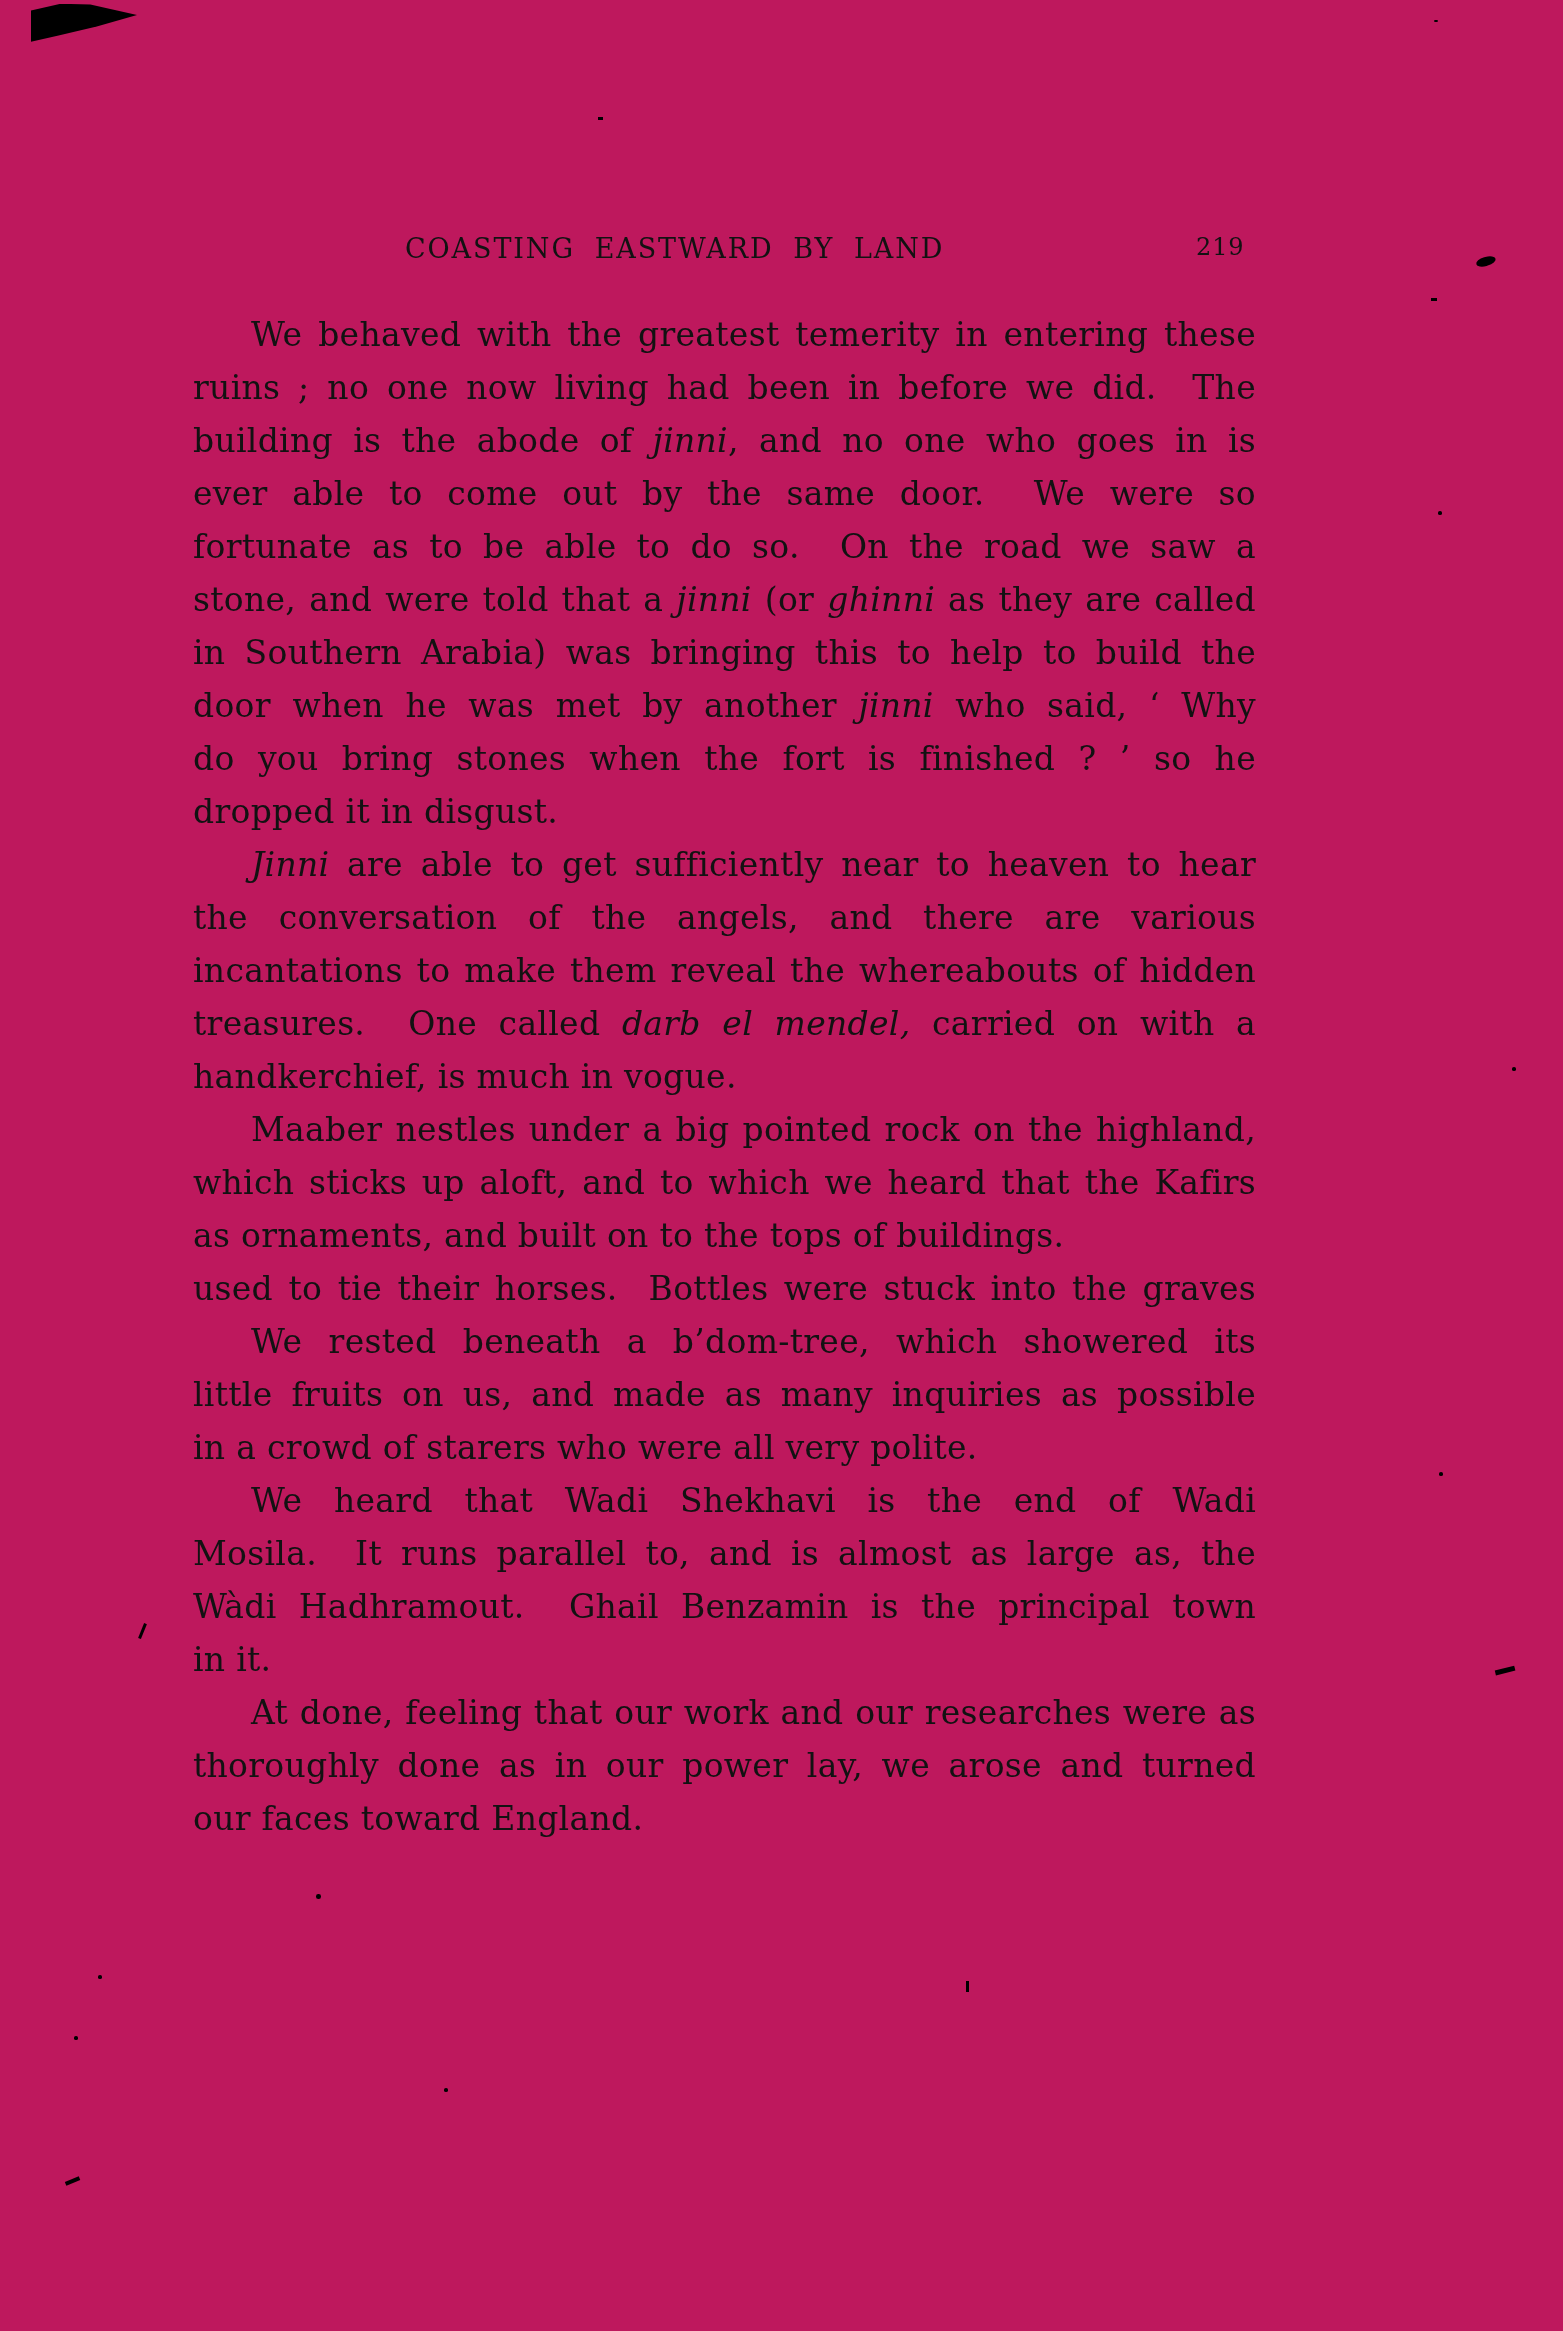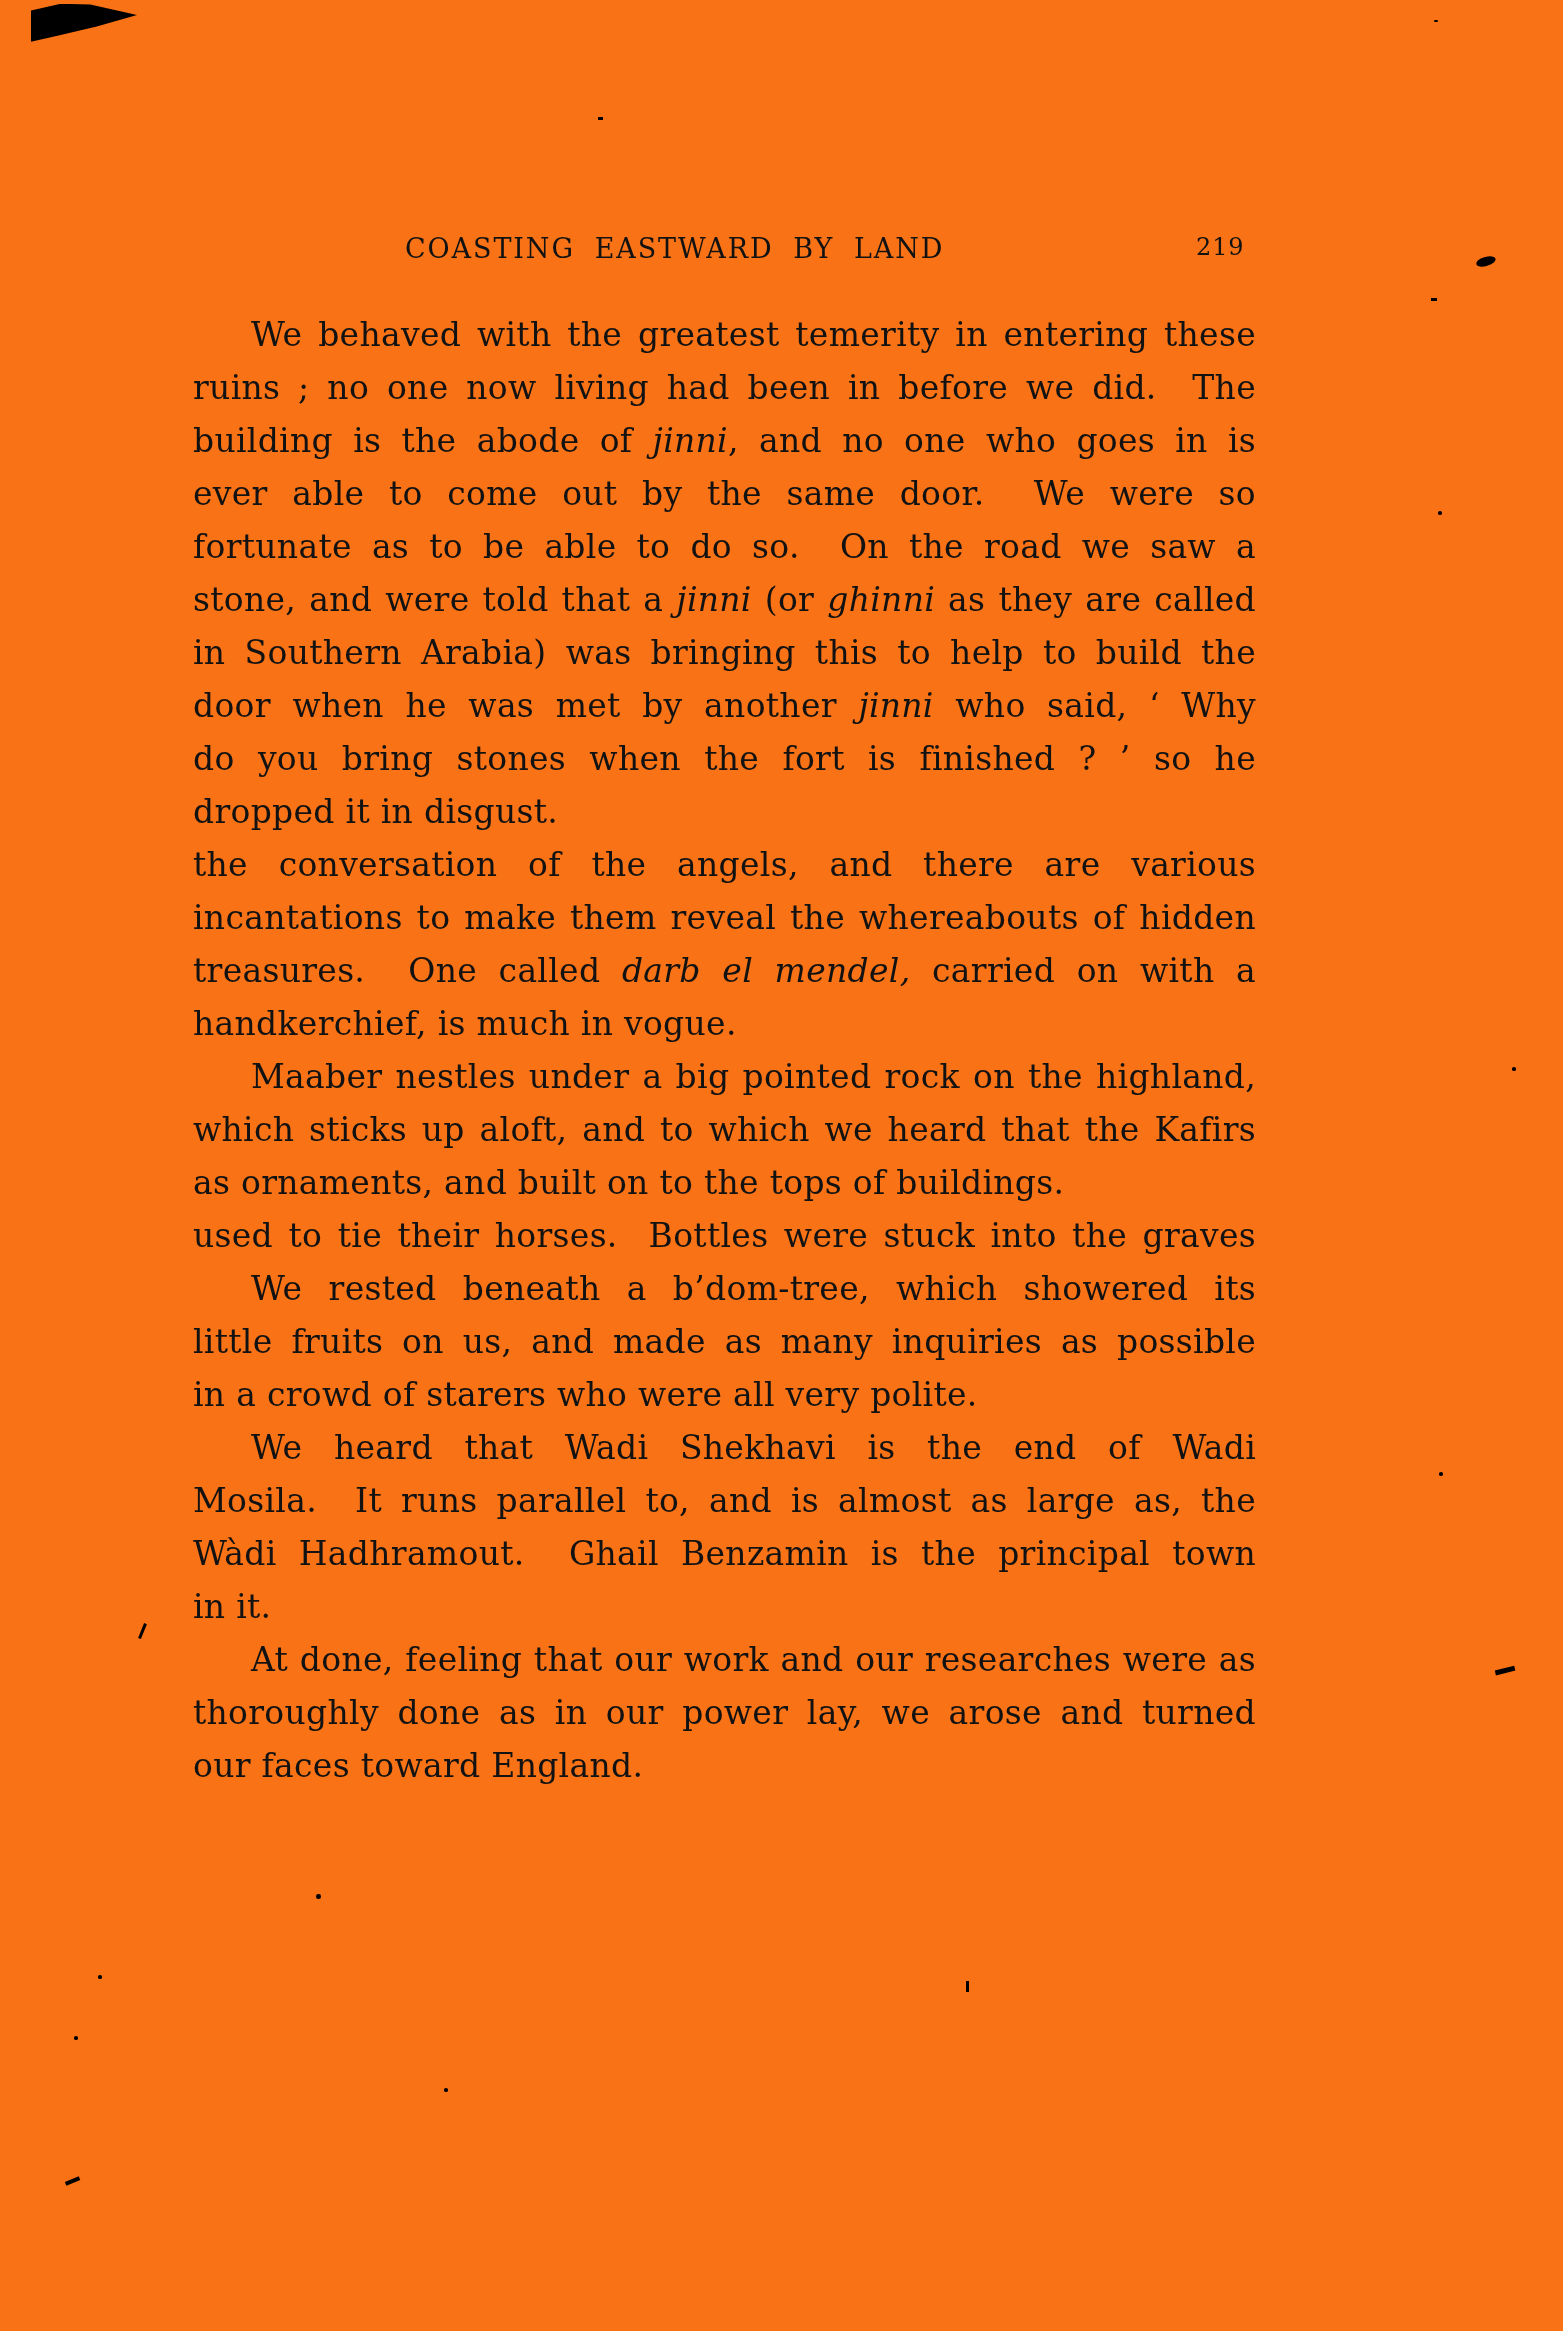--- a/index.html
+++ b/index.html
@@ -4,21 +4,21 @@
 <style>
   html, body {
     margin: 0;
     padding: 0;
     background: #e8e8e8;
   }
   .page {
     position: relative;
     width: 1564px;
     height: 2332px;
-    background: #f97316;
+    background: #be185d;
     overflow: hidden;
     font-family: "DejaVu Serif", "Liberation Serif", serif;
     color: #121212;
   }
 
   
   .running-header-title {
     position: absolute;
     left: 405px;
     top: 233px;
@@ -85,20 +85,21 @@
         <div class="line"><span>building is the abode of </span><em>jinni</em><span>, and no one who goes in is</span></div>
         <div class="line"><span>ever able to come out by the same door.&nbsp; We were so</span></div>
         <div class="line"><span>fortunate as to be able to do so.&nbsp; On the road we saw a</span></div>
         <div class="line"><span>stone, and were told that a </span><em>jinni</em><span> (or </span><em>ghinni</em><span> as they are called</span></div>
         <div class="line"><span>in Southern Arabia) was bringing this to help to build the</span></div>
         <div class="line"><span>door when he was met by another </span><em>jinni</em><span> who said, ‘ Why</span></div>
         <div class="line"><span>do you bring stones when the fort is finished ? ’ so he</span></div>
         <div class="line last"><span>dropped it in disgust.</span></div>
       </div>
       <div class="paragraph">
+        <div class="line first"><em>Jinni</em><span> are able to get sufficiently near to heaven to hear</span></div>
         <div class="line"><span>the conversation of the angels, and there are various</span></div>
         <div class="line"><span>incantations to make them reveal the whereabouts of hidden</span></div>
         <div class="line"><span>treasures.&nbsp; One called </span><em>darb el mendel,</em><span> carried on with a</span></div>
         <div class="line last"><span>handkerchief, is much in vogue.</span></div>
       </div>
       <div class="paragraph">
         <div class="line first"><span>Maaber nestles under a big pointed rock on the highland,</span></div>
         <div class="line"><span>which sticks up aloft, and to which we heard that the Kafirs</span></div>
         <div class="line last"><span>as ornaments, and built on to the tops of buildings.</span></div>
         <div class="line"><span>used to tie their horses.&nbsp; Bottles were stuck into the graves</span></div>

